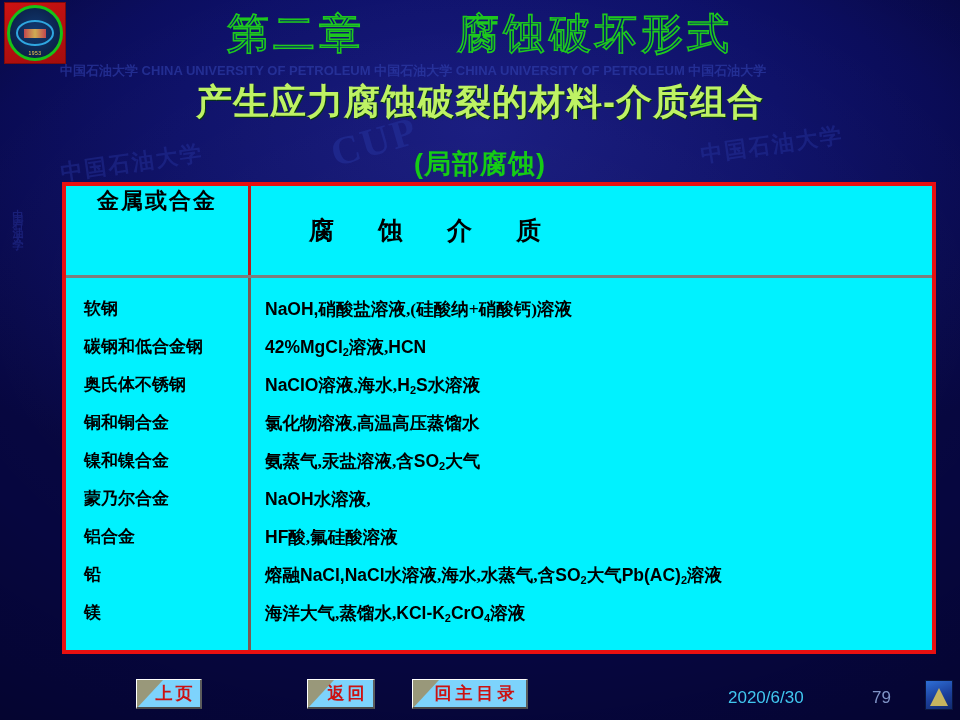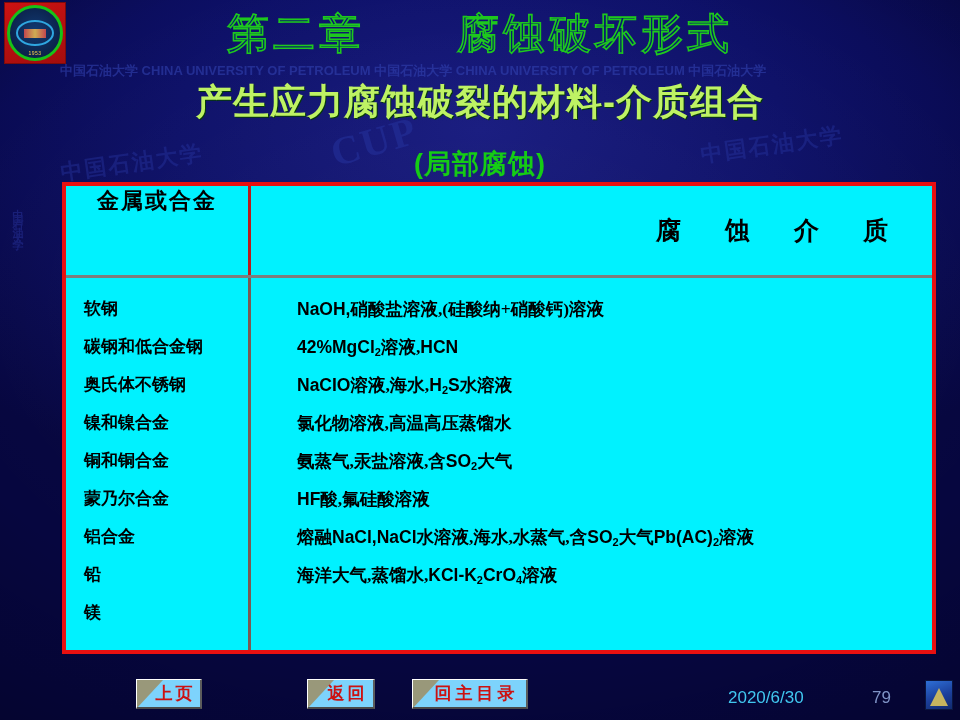--- a/index.html
+++ b/index.html
@@ -187,34 +187,34 @@
     font-size: 22px;
     font-weight: bold;
     color: #000;
     font-family: "Liberation Serif", "DejaVu Serif", serif;
     letter-spacing: 2px;
   }
   .th-right {
     flex: 1;
     display: flex;
     align-items: center;
-    justify-content: flex-end;
+    justify-content: flex-start;
+    margin-left: 14px;
   }
   .th-right span {
     font-size: 25px;
     font-weight: bold;
     color: #000;
     font-family: "Liberation Serif", "DejaVu Serif", serif;
     letter-spacing: 44px;
     padding-left: 44px;
   }
   .tbody {
     flex: 1;
     display: flex;
-    gap: 32px;
   }
   .tb-left {
     width: 185px;
     flex: 0 0 185px;
     border-right: 3px solid #7a5a52;
     box-sizing: border-box;
     padding: 12px 0 0 18px;
   }
   .tb-right {
     flex: 1;
@@ -354,33 +354,34 @@
       </div>
       <div class="th-right">
         <span>腐蚀介质</span>
       </div>
     </div>
     <div class="tbody">
       <div class="tb-left" id="col-metal">
           <div class="cell">软钢</div>
           <div class="cell">碳钢和低合金钢</div>
           <div class="cell">奥氏体不锈钢</div>
+          <div class="cell">铜和铜合金</div>
           <div class="cell">镍和镍合金</div>
-          <div class="cell">铜和铜合金</div>
           <div class="cell">蒙乃尔合金</div>
           <div class="cell">铝合金</div>
           <div class="cell">铅</div>
           <div class="cell">镁</div>
         </div>
       <div class="tb-right" id="col-medium">
           <div class="cell"><span class="lat">NaOH,</span>硝酸盐溶液,(硅酸纳+硝酸钙)溶液</div>
           <div class="cell"><span class="lat">42%MgCl<sub>2</sub></span>溶液,<span class="lat">HCN</span></div>
           <div class="cell"><span class="lat">NaCIO</span>溶液,海水,<span class="lat">H<sub>2</sub>S</span>水溶液</div>
           <div class="cell">氯化物溶液,高温高压蒸馏水</div>
           <div class="cell">氨蒸气,汞盐溶液,含<span class="lat">SO<sub>2</sub></span>大气</div>
+          <div class="cell"><span class="lat">NaOH</span>水溶液,</div>
           <div class="cell"><span class="lat">HF</span>酸,氟硅酸溶液</div>
           <div class="cell">熔融<span class="lat">NaCl,NaCl</span>水溶液,海水,水蒸气,含<span class="lat">SO<sub>2</sub></span>大气<span class="lat">Pb(AC)<sub>2</sub></span>溶液</div>
           <div class="cell">海洋大气,蒸馏水,<span class="lat">KCl-K<sub>2</sub>CrO<sub>4</sub></span>溶液</div>
         </div>
     </div>
   </div>
 
   <div class="btn" id="btn-prev">
     <span>上页</span>
   </div>

